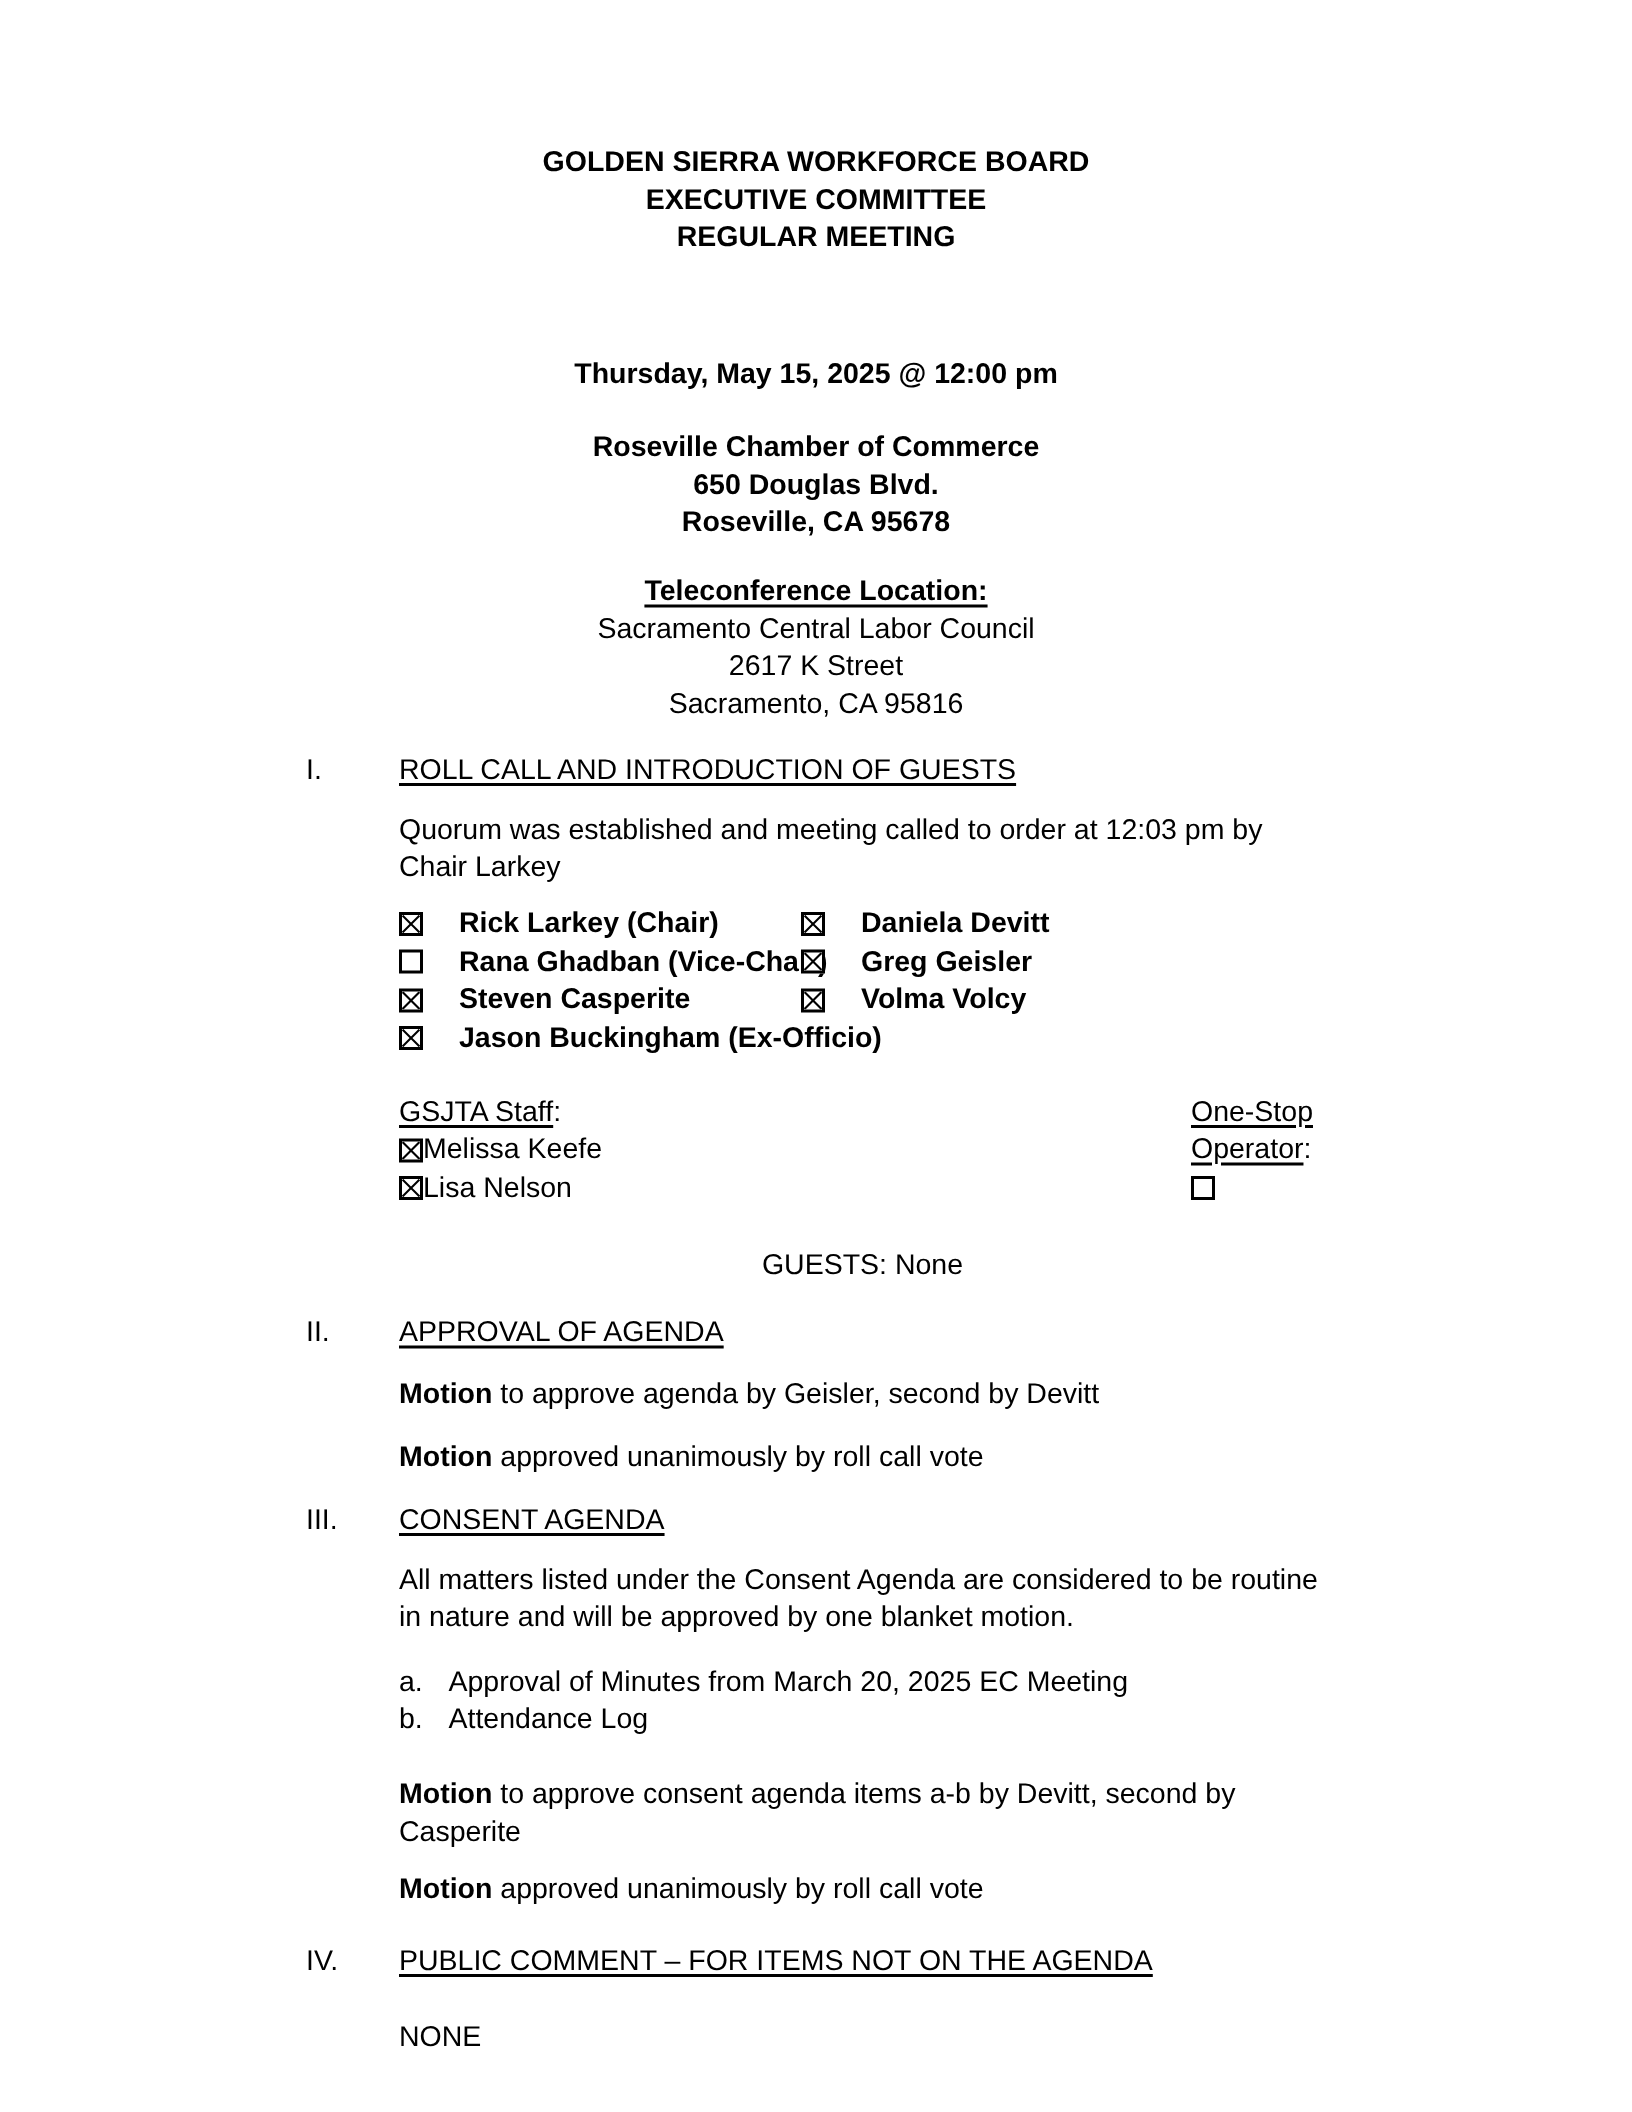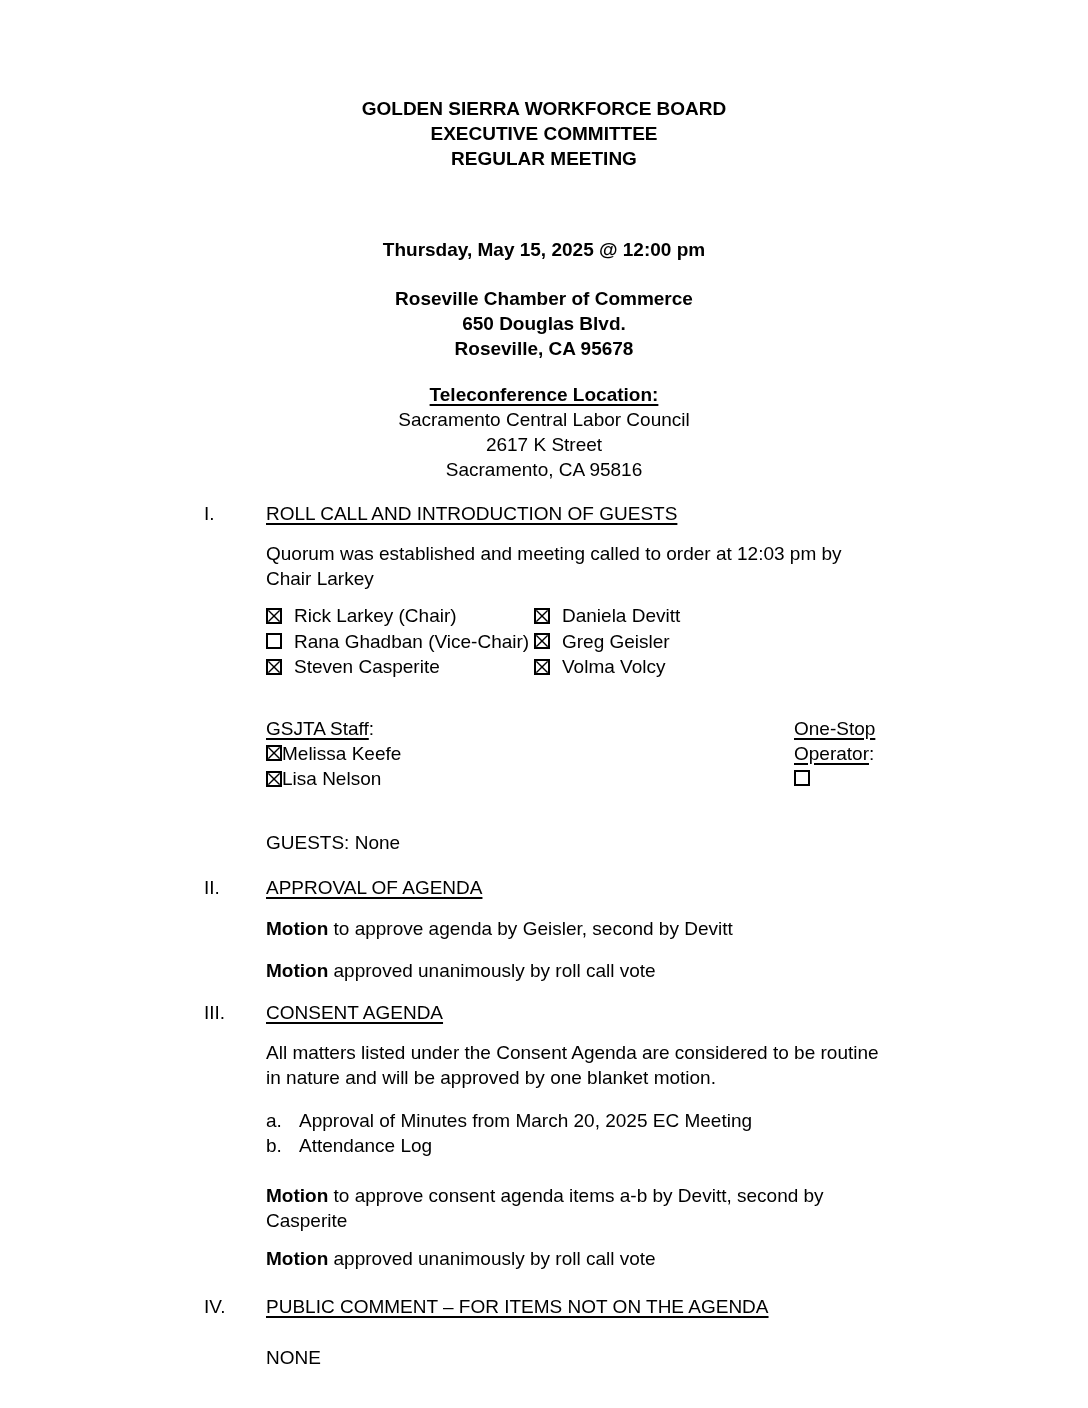--- a/index.html
+++ b/index.html
@@ -31,39 +31,39 @@
   .indent { margin-left:62px; }
 
   .sec1-head { margin-top:19px; }
   .quorum { margin-top:15px; }
 
   .attendee-grid {
     margin-top:12px;
     display:grid;
     grid-template-columns:268px 1fr;
   }
-  .attendee { display:flex; align-items:center; gap:12px; height:25.5px; }
+  .attendee { display:flex; align-items:center; gap:24px; height:25.5px;font-weight:bold; }
   .attendee-name { white-space:nowrap; }
 
   .checkbox {
     display:inline-flex; flex:none;
     width:16px; height:16px;
     border:2px solid #000;
     background:#fff;
   }
   .checkbox svg { width:100%; height:100%; display:block; }
   .checkbox svg line { stroke:#000; stroke-width:1.8; }
   .checkbox[data-checked="false"] svg { visibility:hidden; }
 
-  .staff-cols { margin-top:36px; display:flex; }
+  .staff-cols { margin-top:24px; display:flex; }
   .staff-col { width:528px; flex:none; }
   .member-row { display:flex; align-items:center; height:25.5px; }
   .operator-box-row { display:flex; align-items:center; height:25.5px; }
 
-  .guests { margin-top:38px; }
+  .guests { margin-top:26px;text-align:center; }
 
   .sec2-head { margin-top:20px; }
   .sec2-motion1 { margin-top:16px; }
   .sec2-motion2 { margin-top:17px; }
 
   .sec3-head { margin-top:17px; }
   .consent-intro { margin-top:15px; }
   .consent-list { margin-top:18px; }
   .consent-item { display:flex; line-height:25px; }
   .item-label { width:33px; flex:none; }
@@ -155,20 +155,29 @@
         <span class="attendee-name">Steven Casperite</span>
       </div>
       <div class="attendee">
         <span class="checkbox" data-checked="true">
             <svg viewBox="0 0 16 16">
               <line x1="0.5" y1="0.5" x2="15.5" y2="15.5"></line>
               <line x1="15.5" y1="0.5" x2="0.5" y2="15.5"></line>
             </svg>
           </span>
         <span class="attendee-name">Volma Volcy</span>
+      </div>
+      <div class="attendee">
+        <span class="checkbox" data-checked="true">
+            <svg viewBox="0 0 16 16">
+              <line x1="0.5" y1="0.5" x2="15.5" y2="15.5"></line>
+              <line x1="15.5" y1="0.5" x2="0.5" y2="15.5"></line>
+            </svg>
+          </span>
+        <span class="attendee-name">Jason Buckingham (Ex-Officio)</span>
       </div>
     </div>
 
     <div class="staff-cols indent">
       <div class="staff-col">
         <div><span class="u">GSJTA Staff</span><span>:</span></div>
         <div class="member-row">
           <span class="checkbox" data-checked="true">
               <svg viewBox="0 0 16 16">
                 <line x1="0.5" y1="0.5" x2="15.5" y2="15.5"></line>

